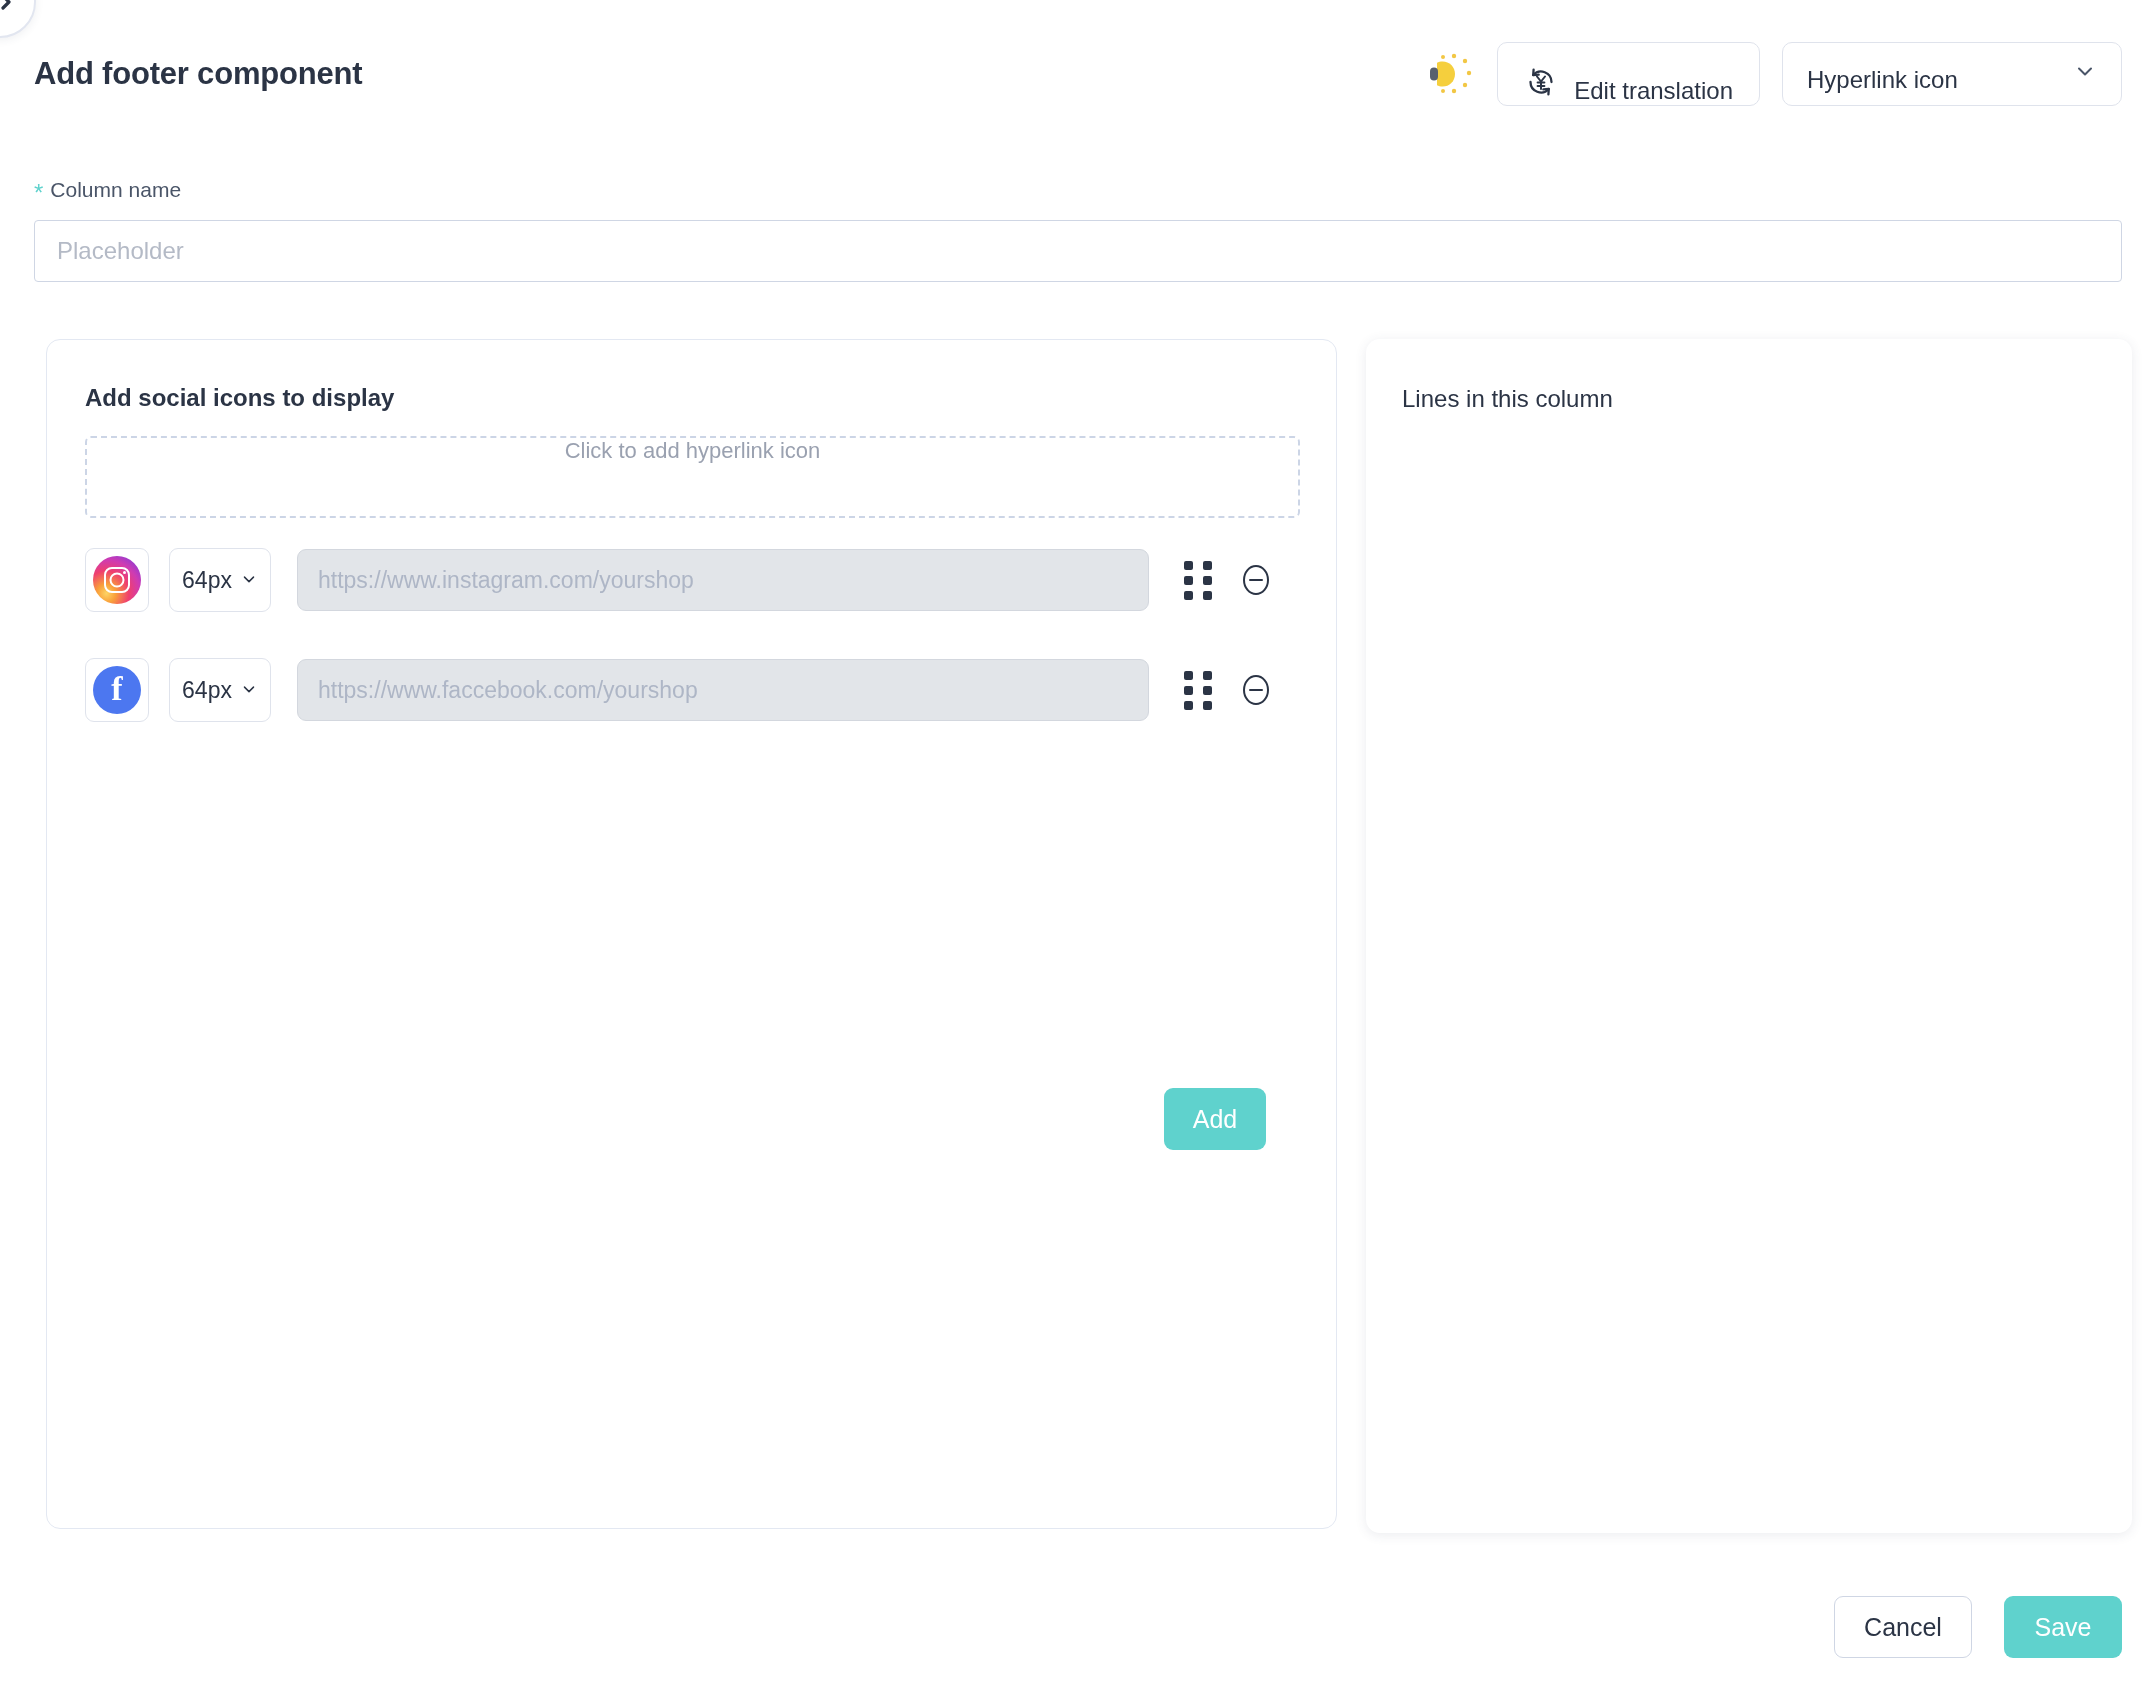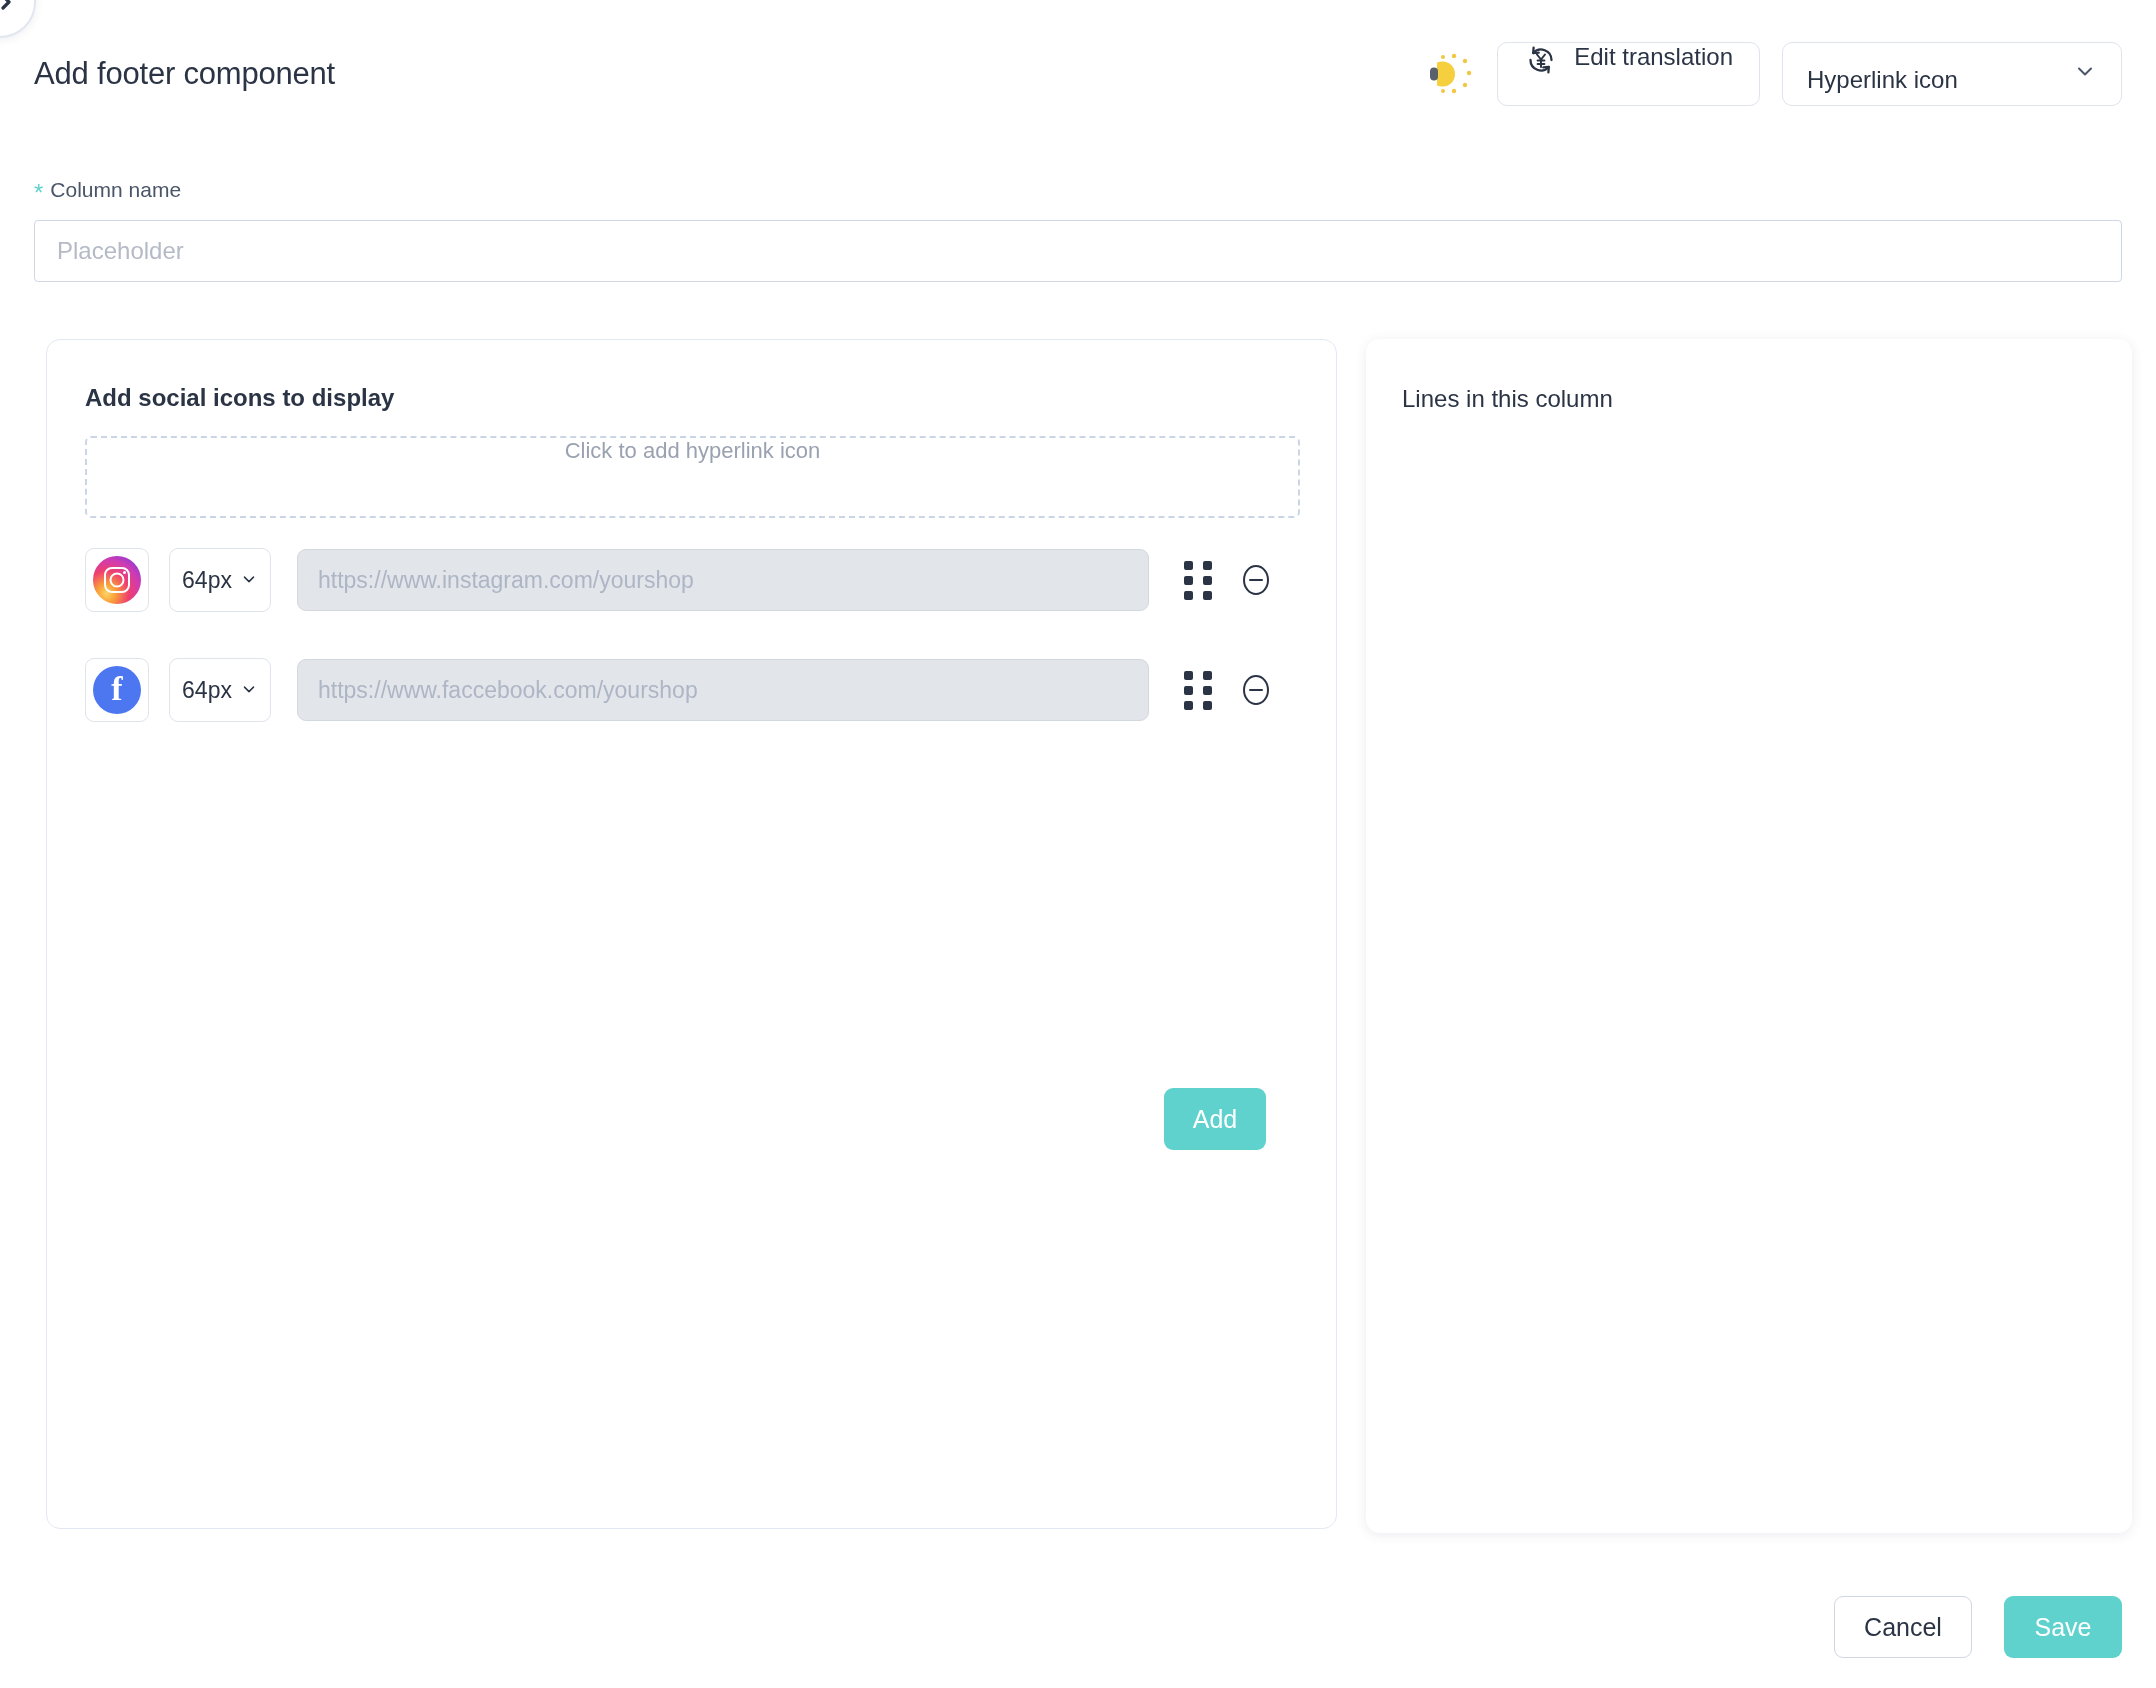--- a/index.html
+++ b/index.html
@@ -38,35 +38,35 @@
   
   .header {
     position: absolute;
     left: 0; top: 0; right: 0;
     height: 148px;
     display: flex; align-items: center;
     padding: 0 34px;
   }
   .page-title {
     font-size: 31px;
-    font-weight: normal;
+    font-weight: bold;
     color: #2b3445;
     letter-spacing: -0.2px;
   }
   .header-right {
     margin-left: auto;
     display: flex;
     align-items: center;
     gap: 22px;
   }
   .bulb-icon { width: 54px; height: 54px; display:block; }
 
   .btn-translate {
     height: 64px;
-    display: flex; align-items: flex-start; gap: 16px;
+    display: flex; align-items: flex-end; gap: 16px;
     padding: 0 26px;
     background: #ffffff;
     border: 1.6px solid #dfe3ec;
     border-radius: 10px;
     font-size: 24px;
     color: #2b3445;
     cursor: pointer;
     white-space: nowrap;
   }
   .btn-translate svg { flex: none; }

